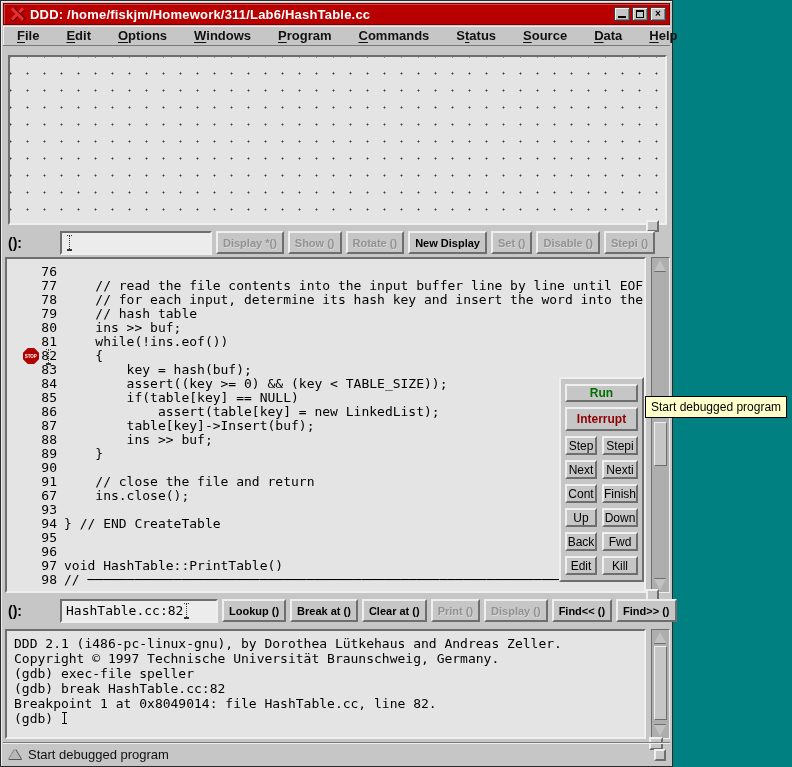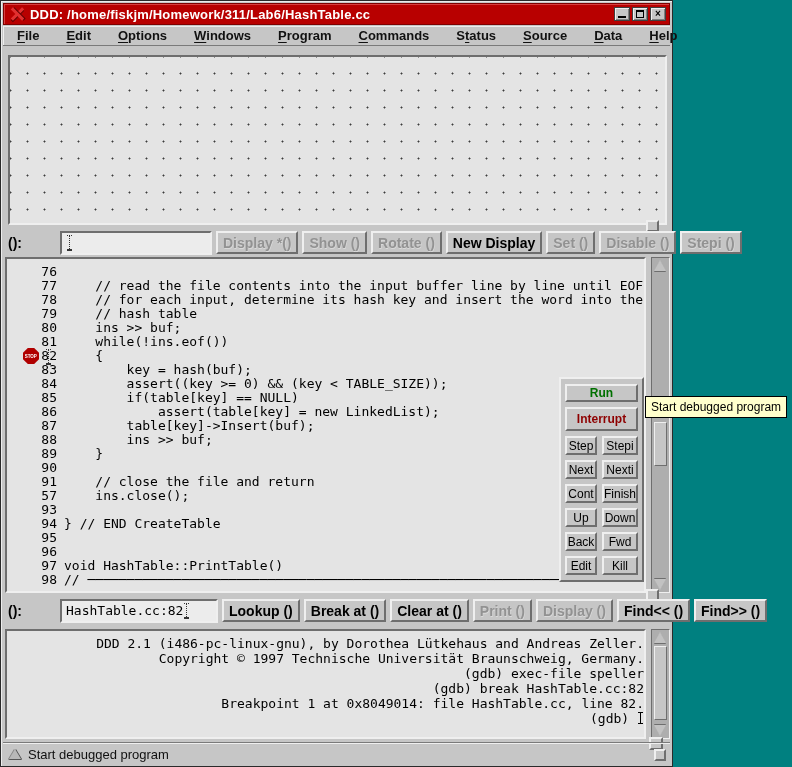--- a/index.html
+++ b/index.html
@@ -60,21 +60,21 @@
   
   .argrow { position:absolute; left:4px; right:4px; height:27px;
     display:flex; align-items:center; gap:4px; }
   .arg-label { font-size:14px; font-weight:bold; color:#000; padding:0 2px 0 3px; flex:none; }
   .arg-input { height:24px; background:#ececec; display:flex; align-items:center;
     padding:0 4px; font-family:"DejaVu Sans Mono", monospace; font-size:13px; color:#000; flex:none;margin-left:32px; }
   .mbtn { height:23px; background:#c6c6c6; flex:none;
     border-top:2px solid #efefef; border-left:2px solid #efefef;
     border-bottom:2px solid #6e6e6e; border-right:2px solid #6e6e6e;
     font-family:"Liberation Sans", sans-serif;
-    font-size:14px; font-weight:bold; color:#000; padding:0 5px; white-space:nowrap; cursor:default;
+    font-size:11px; font-weight:bold; color:#000; padding:0 5px; white-space:nowrap; cursor:default;
     display:flex; align-items:center; justify-content:center; }
   .mbtn.stippled { color:#929292; text-shadow:0.5px 0.5px 0 #dadada; }
 
   .ibeam { display:inline-block; width:7px; height:16px; position:relative; flex:none; }
   .ibeam::before { content:""; position:absolute; left:3px; top:0; bottom:0; border-left:1px dotted #333; }
   .ibeam::after { content:""; position:absolute; left:1px; top:0; width:5px; height:1px;
      border-top:1px dotted #333; box-shadow:0 14px 0 #333; }
 
   
   .srcpane { position:absolute; left:4px; top:256px; width:665px; height:336px; }
@@ -124,21 +124,21 @@
 
   .tooltip { position:absolute; left:645px; top:396px; height:22px;
     background:#ffffcc; border:1px solid #000; color:#000;
     font-size:12px; display:flex; align-items:center; padding:0 5px; white-space:nowrap; z-index:50; }
 
   
   .conpane { position:absolute; left:4px; top:628px; width:665px; height:110px; }
   .conview { position:absolute; left:0; top:0; right:24px; bottom:0;
     background:#e4e4e4; overflow:hidden;
     font-family:"DejaVu Sans Mono", monospace; font-size:13px; color:#000;
-    padding:5px 0 0 7px;text-align:right; }
+    padding:5px 0 0 7px; }
   .conline { height:15px; line-height:15px; white-space:pre; }
   .gdb-cursor { display:inline-block; width:7px; height:12px; position:relative; vertical-align:-1px; }
   .gdb-cursor::before { content:""; position:absolute; left:3px; top:0; bottom:0; width:1px; background:#000; }
   .gdb-cursor::after { content:""; position:absolute; left:1px; top:0; width:5px; height:1px;
      background:#000; box-shadow:0 11px 0 #000; }
 
   
   .statusbar { position:absolute; left:2px; right:2px; top:741px; height:23px;
     border-top:1px solid #7a7a7a; box-shadow: inset 0 1px 0 #efefef;
     display:flex; align-items:center; padding-left:6px; gap:7px;
@@ -216,21 +216,21 @@
         <div class="srcline"><span class="lno"> 82</span><span class="ltext">    {</span></div>
         <div class="srcline"><span class="lno"> 83</span><span class="ltext">        key = hash(buf);</span></div>
         <div class="srcline"><span class="lno"> 84</span><span class="ltext">        assert((key &gt;= 0) &amp;&amp; (key &lt; TABLE_SIZE));</span></div>
         <div class="srcline"><span class="lno"> 85</span><span class="ltext">        if(table[key] == NULL)</span></div>
         <div class="srcline"><span class="lno"> 86</span><span class="ltext">            assert(table[key] = new LinkedList);</span></div>
         <div class="srcline"><span class="lno"> 87</span><span class="ltext">        table[key]-&gt;Insert(buf);</span></div>
         <div class="srcline"><span class="lno"> 88</span><span class="ltext">        ins &gt;&gt; buf;</span></div>
         <div class="srcline"><span class="lno"> 89</span><span class="ltext">    }</span></div>
         <div class="srcline"><span class="lno"> 90</span><span class="ltext"></span></div>
         <div class="srcline"><span class="lno"> 91</span><span class="ltext">    // close the file and return</span></div>
-        <div class="srcline"><span class="lno"> 57</span><span class="ltext">    ins.close();</span></div>
+        <div class="srcline"><span class="lno"> 67</span><span class="ltext">    ins.close();</span></div>
         <div class="srcline"><span class="lno"> 93</span><span class="ltext"></span></div>
         <div class="srcline"><span class="lno"> 94</span><span class="ltext">} // END CreateTable</span></div>
         <div class="srcline"><span class="lno"> 95</span><span class="ltext"></span></div>
         <div class="srcline"><span class="lno"> 96</span><span class="ltext"></span></div>
         <div class="srcline"><span class="lno"> 97</span><span class="ltext">void HashTable::PrintTable()</span></div>
         <div class="srcline"><span class="lno"> 98</span><span class="ltext">// ────────────────────────────────────────────────────────────────────────</span></div>
         <div class="stop-sign" style="top:89px;">
             <span>STOP</span>
           </div>
         <span class="ibeam src-caret" style="position:absolute; top:90px;"></span>

